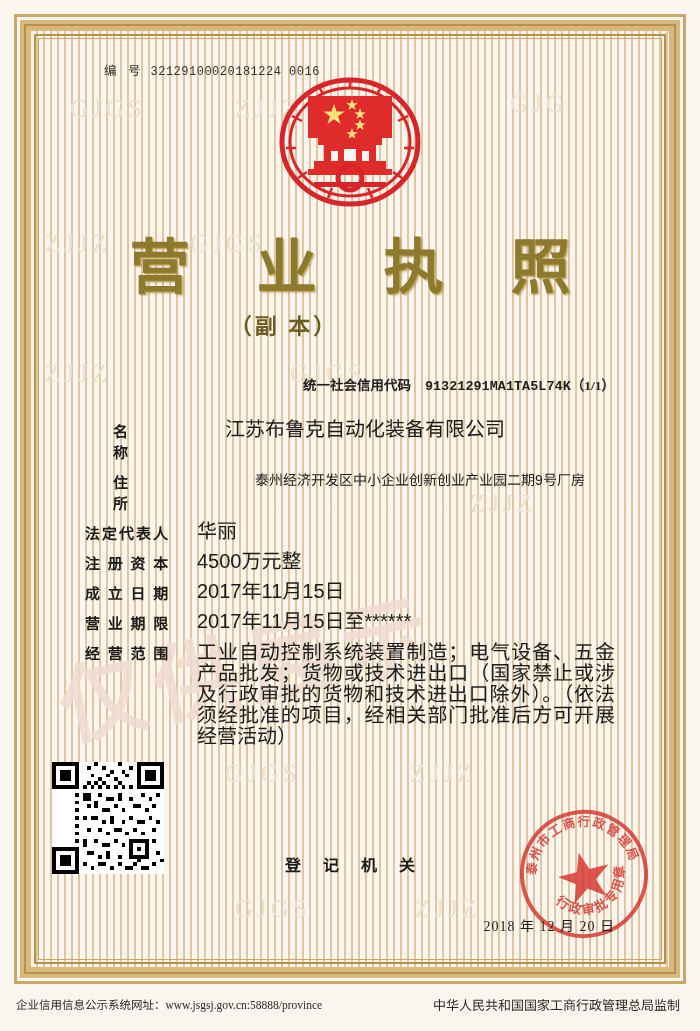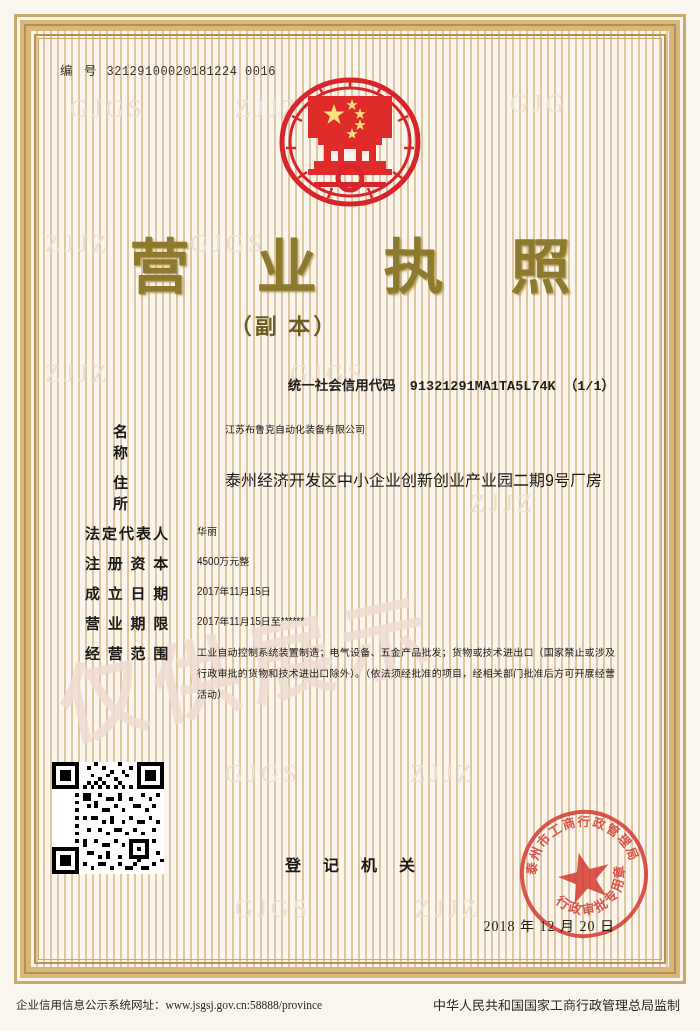--- a/index.html
+++ b/index.html
@@ -102,21 +102,21 @@
 
   
   .doc-number {
     position: absolute;
     left: 60px; top: 60px;
     font-size: 12.5px;
     color: #3a332d;
     letter-spacing: .5px;
     white-space: nowrap;
   }
-  .doc-number .label { letter-spacing: 4px; margin-right: 6px; }
+  .doc-number .label { letter-spacing: 4px; margin-right: 6px; margin-left: 44px; }
   .doc-number .value { font-family: "Liberation Mono", monospace; font-size: 12px; }
 
   
   .emblem {
     position: absolute;
     left: 278px; top: 66px;
     width: 144px; height: 144px;
   }
 
   
@@ -152,21 +152,21 @@
     font-size: 13.5px;
     color: #221f1b;
     font-weight: bold;
     white-space: nowrap;
   }
   .credit-line .code {
     font-family: "Liberation Mono", monospace;
     font-weight: bold;
     margin-left: 14px;
   }
-  .credit-line .seq { margin-left: 8px; font-family: Liberation Mono, monospace; }
+  .credit-line .seq { font-family: Liberation Serif, serif; }
 
   
   .fields {
     position: absolute;
     left: 85px; top: 420px;
     width: 530px;
   }
   .field-row {
     display: flex;
     align-items: flex-start;
@@ -178,26 +178,26 @@
     font-size: 15px;
     color: #1d1b18;
     font-weight: bold;
     letter-spacing: 0px;
     font-family: "Liberation Serif", "DejaVu Serif", serif;
   }
   .field-label.sp5 { letter-spacing: 22px; margin-left: 28px; }
   .field-label.sp3 { letter-spacing: 2px; }
   .field-value {
     flex: 1;
-    font-size: 10px;
+    font-size: 20px;
     color: #1d1b18;
     line-height: 19px;
     font-family: "Liberation Sans", "DejaVu Sans", sans-serif;
   }
-  .field-value.small { font-size: 16px; }
+  .field-value.small { font-size: 14px; text-align: center; }
   .field-value.scope {
     line-height: 21px;
     text-align: justify;
   }
 
   
   .qr {
     position: absolute;
     left: 52px; top: 762px;
     width: 112px; height: 112px;

